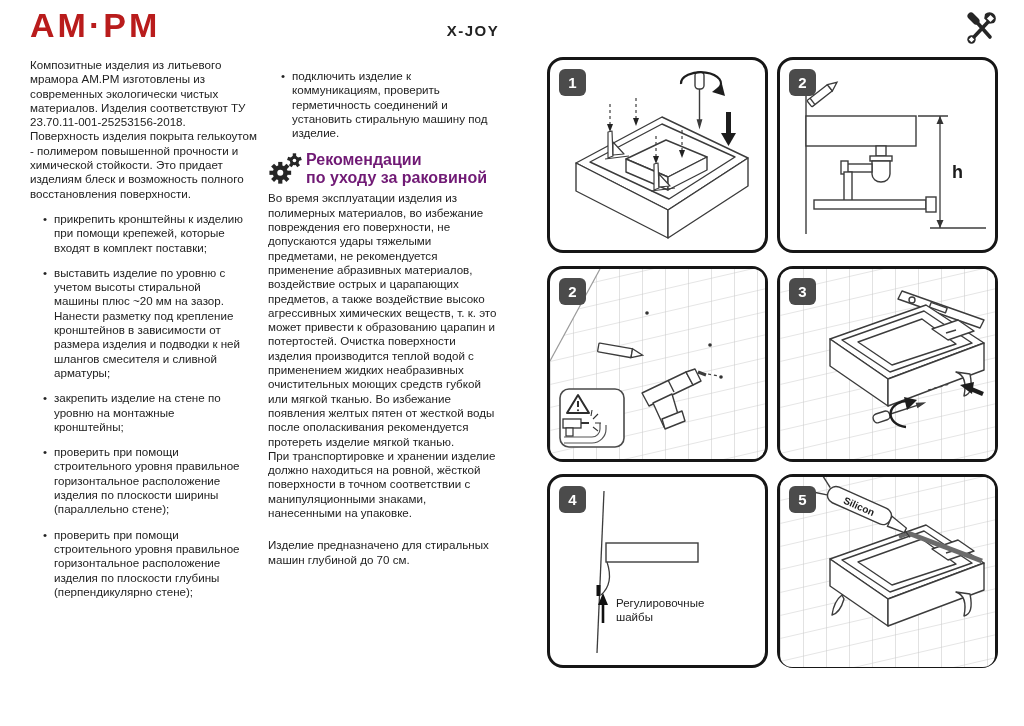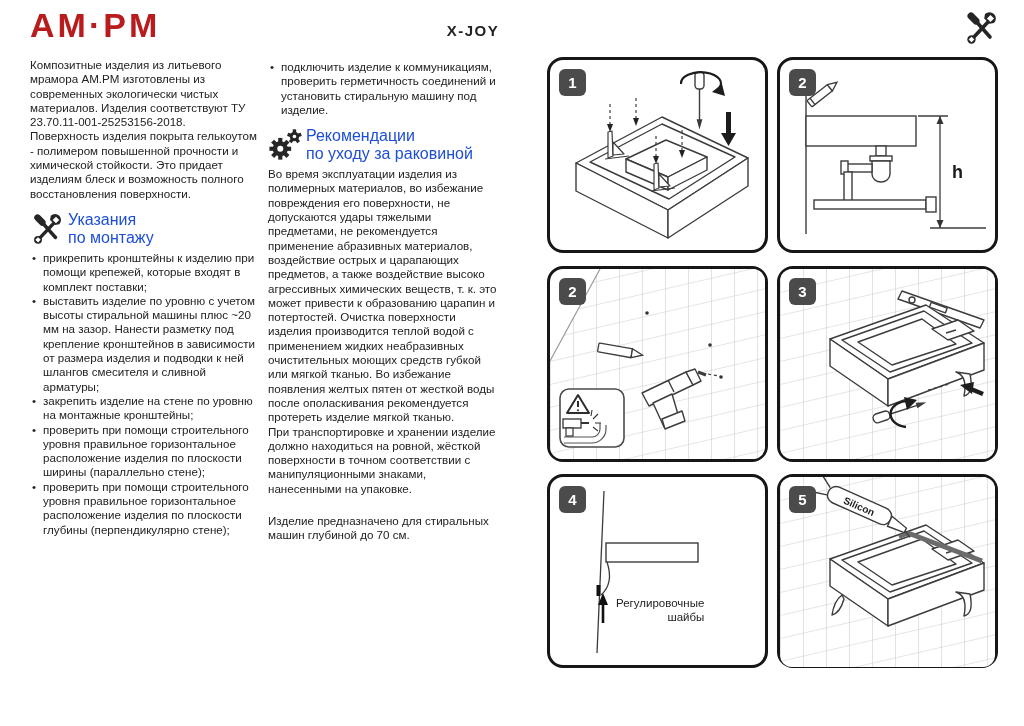--- a/index.html
+++ b/index.html
@@ -16,43 +16,43 @@
     position:absolute;left:388px;top:22px;width:170px;text-align:center;
     font-size:15px;font-weight:bold;letter-spacing:1.5px;color:#222;
   }
   .header-tools{position:absolute;right:26px;top:10px;width:34px;height:36px;}
   .col{position:absolute;top:58px;font-size:11.6px;line-height:14.3px;color:#222;}
   .col1{left:30px;width:228px;}
   .col2{left:268px;width:232px;}
   .col p{margin:0;}
   .section-head{display:flex;align-items:flex-start;margin:10px 0 4px 0;}
   .section-head .hicon{flex:0 0 34px;width:34px;height:34px;margin-right:4px;margin-top:1px;}
-  .section-head .htxt{font-size:16px;line-height:18px;font-weight:normal;color:#1d4ed8;}
+  .section-head .htxt{font-size:16px;line-height:18px;font-weight:bold;color:#701a75;}
   ul.blist{list-style:none;margin:2px 0 0 0;padding:0;}
-  ul.blist li{position:relative;padding-left:13px;margin:0;}
+  ul.blist li{position:relative;padding-left:13px;margin:11px;}
   ul.blist li::before{content:"\2022";position:absolute;left:2px;top:0;}
   .care-note{margin-top:18px !important;}
   .panel{
     position:absolute;width:221px;height:196px;background:#fff;
     border:3px solid #161616;border-radius:16px;box-sizing:border-box;
   }
   .panel .illus{position:absolute;left:0;top:0;width:215px;height:190px;border-radius:12px;}
   .badge{
     position:absolute;top:9px;left:9px;width:27px;height:27px;z-index:2;
     background:#4b4b4b;border-radius:6px;color:#fff;font-weight:bold;font-size:15px;
     display:flex;align-items:center;justify-content:center;
   }
   .p-r1c1{left:547px;top:57px;}
   .p-r1c2{left:777px;top:57px;}
   .p-r2c1{left:547px;top:266px;}
   .p-r2c2{left:777px;top:266px;}
   .p-r3c1{left:547px;top:474px;height:194px;}
   .p-r3c2{left:777px;top:474px;height:194px;}
   .washer-caption{
-    position:absolute;left:66px;top:119px;font-size:11.5px;line-height:14px;color:#222;text-align:right;
+    position:absolute;left:66px;top:119px;font-size:11.5px;line-height:14px;color:#222;
   }
 </style>
 </head>
 <body>
 
 <div class="logo">AM·PM</div>
 <div class="page-title">X-JOY</div>
 
 <svg class="header-tools" viewBox="0 0 34 36">
   <g stroke="#262626" stroke-linecap="round">
@@ -62,37 +62,20 @@
   </g>
   <circle cx="7.5" cy="29.5" r="4.2" fill="#262626"></circle>
   <rect x="5.5" y="27.5" width="4" height="4" fill="#ffffff" transform="rotate(45 7.5 29.5)"></rect>
   <path d="M21,4 a6.2,6.2 0 1 1 9,9 l-4.4,0.8 -5.4,-5.4 z" fill="#262626"></path>
   <rect x="24" y="6" width="5" height="5" fill="#ffffff" transform="rotate(45 26.5 8.5)"></rect>
 </svg>
 
 <div class="col col1">
   <p>Композитные изделия из литьевого мрамора AM.PM изготовлены из современных экологически чистых материалов. Изделия соответствуют ТУ 23.70.11-001-25253156-2018. Поверхность изделия покрыта гелькоутом - полимером повышенной прочности и химической стойкости. Это придает изделиям блеск и возможность полного восстановления поверхности.</p>
 
-  <div class="section-head">
-    <svg class="hicon" viewBox="0 0 34 36">
-      <g stroke="#262626" stroke-linecap="round">
-        <line x1="7" y1="6" x2="12" y2="11" stroke-width="7"></line>
-        <line x1="10" y1="9" x2="26" y2="27" stroke-width="3.6"></line>
-        <line x1="9" y1="28" x2="24" y2="12" stroke-width="3.6"></line>
-      </g>
-      <circle cx="7.5" cy="29.5" r="4.2" fill="#262626"></circle>
-      <rect x="5.5" y="27.5" width="4" height="4" fill="#ffffff" transform="rotate(45 7.5 29.5)"></rect>
-      <path d="M21,4 a6.2,6.2 0 1 1 9,9 l-4.4,0.8 -5.4,-5.4 z" fill="#262626"></path>
-      <rect x="24" y="6" width="5" height="5" fill="#ffffff" transform="rotate(45 26.5 8.5)"></rect>
-    </svg>
-    <div class="htxt">
-      <div>Указания</div>
-      <div>по монтажу</div>
-    </div>
-  </div>
 
   <ul class="blist">
     <li>прикрепить кронштейны к изделию при помощи крепежей, которые входят в комплект поставки;</li>
     <li>выставить изделие по уровню с учетом высоты стиральной машины плюс ~20 мм на зазор. Нанести разметку под крепление кронштейнов в зависимости от размера изделия и подводки к ней шлангов смесителя и сливной арматуры;</li>
     <li>закрепить изделие на стене по уровню на монтажные кронштейны;</li>
     <li>проверить при помощи строительного уровня правильное горизонтальное расположение изделия по плоскости ширины (параллельно стене);</li>
     <li>проверить при помощи строительного уровня правильное горизонтальное расположение изделия по плоскости глубины (перпендикулярно стене);</li>
   </ul>
 </div>
 

